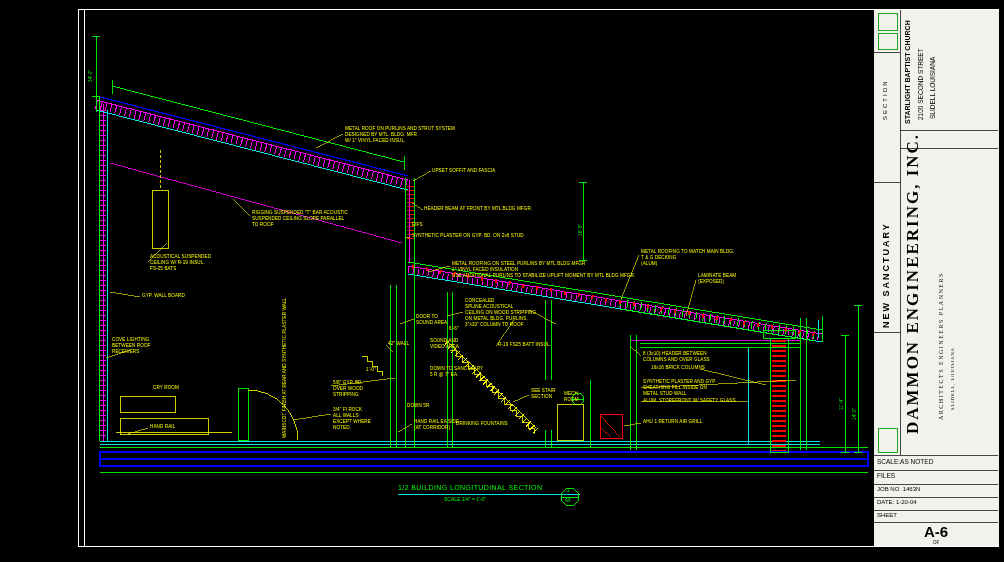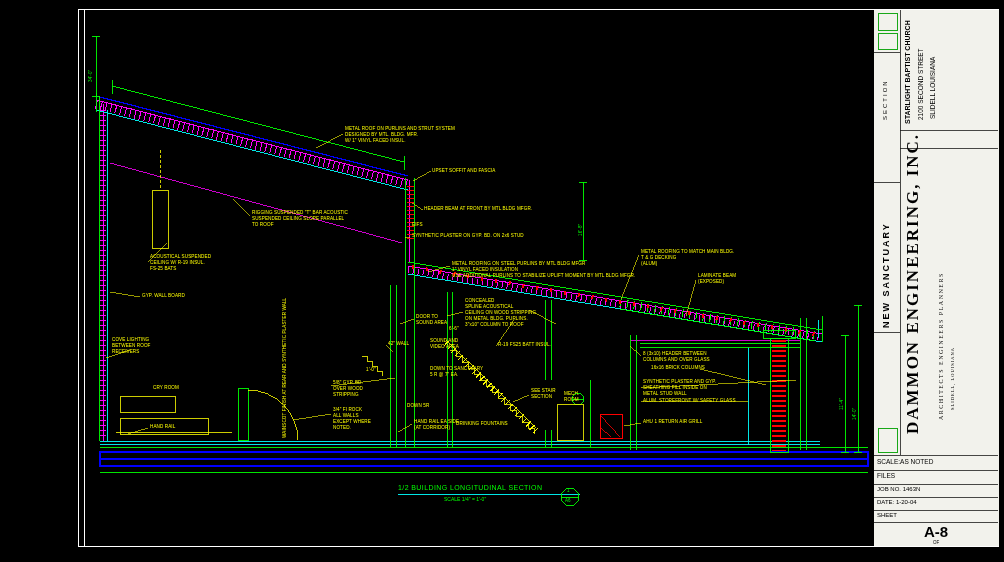--- a/index.html
+++ b/index.html
@@ -265,15 +265,15 @@
   <div class="tb v" style="left:929px;top:119px;font-size:6.5px;">SLIDELL LOUISIANA</div>
   <div class="tb v" style="left:881px;top:328px;font-size:9px;font-weight:bold;letter-spacing:2px;">NEW SANCTUARY</div>
   <div class="tb v serif" style="left:903px;top:434px;font-size:17px;font-weight:bold;letter-spacing:2px;">DAMMON ENGINEERING, INC.</div>
   <div class="tb v serif" style="left:938px;top:420px;font-size:6px;letter-spacing:1.5px;">ARCHITECTS  ENGINEERS  PLANNERS</div>
   <div class="tb v serif" style="left:950px;top:410px;font-size:4.5px;letter-spacing:1px;">SLIDELL, LOUISIANA</div>
   <div class="tb" style="left:877px;top:458px;font-size:6.5px;">SCALE:AS NOTED</div>
   <div class="tb" style="left:877px;top:472px;font-size:6.5px;">FILES</div>
   <div class="tb" style="left:877px;top:486px;font-size:6px;">JOB NO. 1463N</div>
   <div class="tb" style="left:877px;top:499px;font-size:6px;">DATE: 1-20-04</div>
   <div class="tb" style="left:877px;top:512px;font-size:6px;">SHEET</div>
-  <div class="tb" style="left:874px;top:523px;width:124px;text-align:center;font-size:15px;font-weight:bold;">A-8</div>
+  <div class="tb" style="left:874px;top:523px;width:124px;text-align:center;font-size:15px;font-weight:bold;">A-6</div>
   <div class="tb" style="left:874px;top:540px;width:124px;text-align:center;font-size:4.5px;">OF</div>
 </div>
 
 </body></html>

